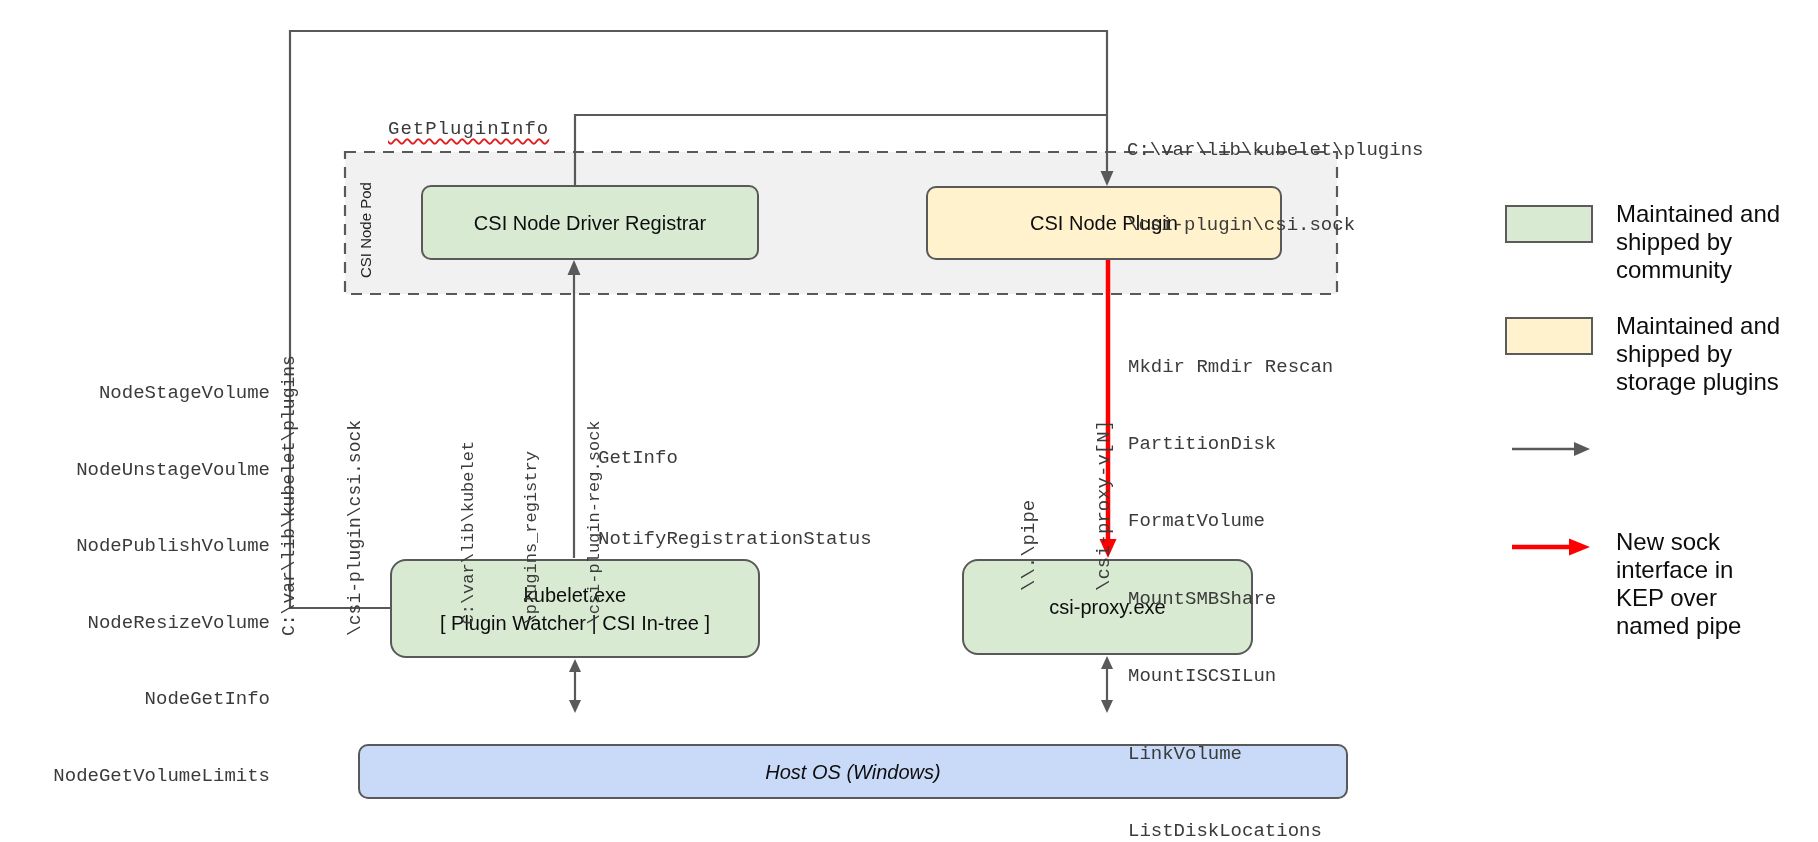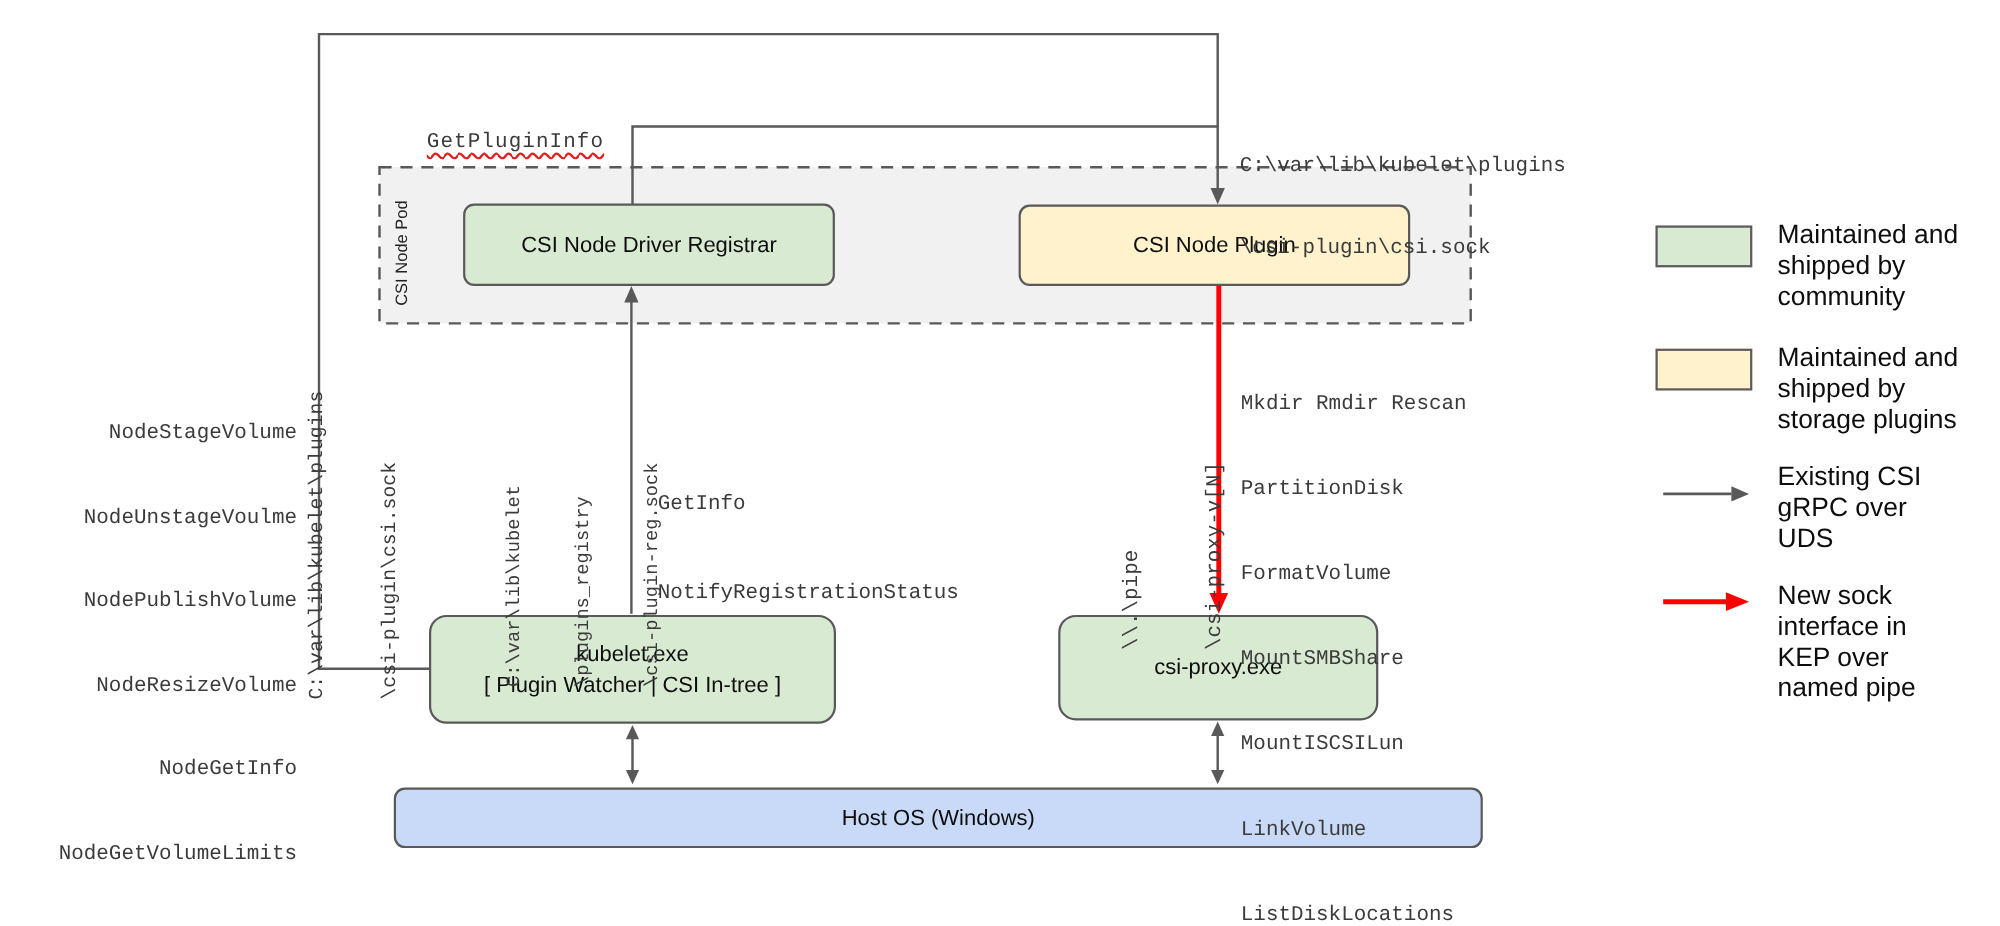--- a/index.html
+++ b/index.html
@@ -70,21 +70,21 @@
 
   <div class="node fill-green round-lg" style="left:962px;top:559px;width:291px;height:96px;">
     <span class="node-label">csi-proxy.exe</span>
   </div>
 
   <div class="node fill-green round-lg" style="left:390px;top:559px;width:370px;height:99px;flex-direction:column;">
     <span class="node-label">kubelet.exe</span>
     <span class="node-label">[ Plugin Watcher | CSI In-tree ]</span>
   </div>
 
-  <div class="node fill-blue round-sm" style="left:358px;top:716px;width:990px;height:55px;">
+  <div class="node fill-blue round-sm" style="left:358px;top:744px;width:990px;height:55px;font-style:italic;">
     <span class="node-label">Host OS (Windows)</span>
   </div>
 
   <div class="abs mono squiggle" style="left:388px;top:118px;font-size:19px;letter-spacing:1px;">GetPluginInfo</div>
 
   <div class="abs mono list" style="left:1127px;top:88px;font-size:19px;line-height:25px;">
     <div>C:\var\lib\kubelet\plugins</div>
     <div>\csi-plugin\csi.sock</div>
   </div>
 
@@ -138,25 +138,20 @@
     <div>community</div>
   </div>
 
   <div class="legend-swatch fill-yellow" style="left:1505px;top:317px;"></div>
   <div class="legend-text" style="top:312px;">
     <div>Maintained and</div>
     <div>shipped by</div>
     <div>storage plugins</div>
   </div>
 
-  <div class="legend-text" style="top:420px;">
-    <div>Existing CSI</div>
-    <div>gRPC over</div>
-    <div>UDS</div>
-  </div>
 
   <div class="legend-text" style="top:528px;">
     <div>New sock</div>
     <div>interface in</div>
     <div>KEP over</div>
     <div>named pipe</div>
   </div>
 
 </div>
 

